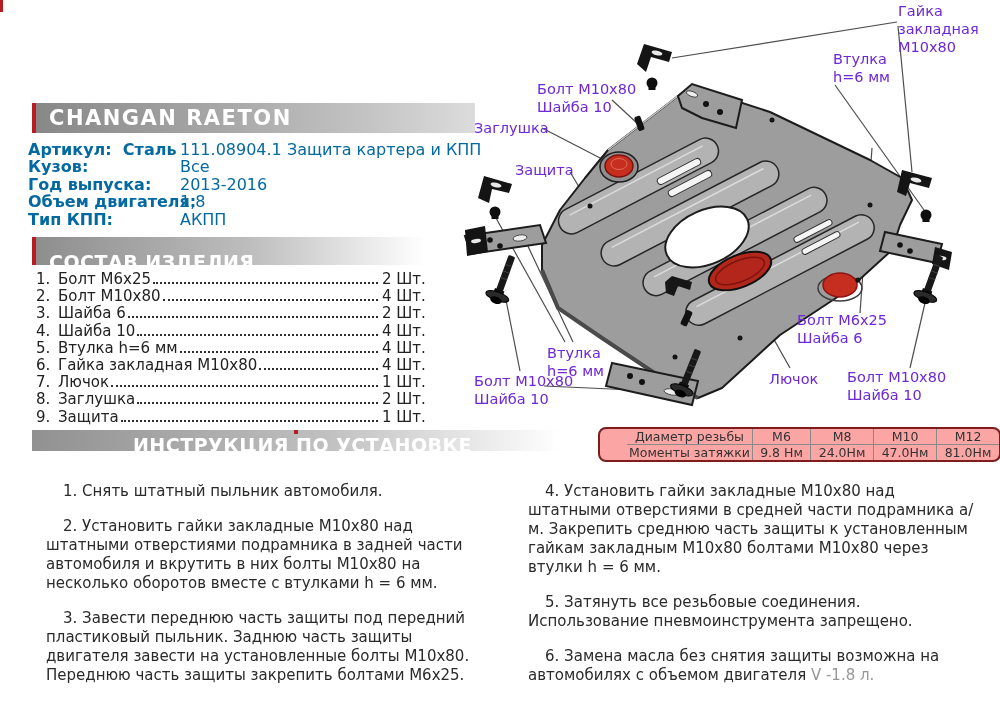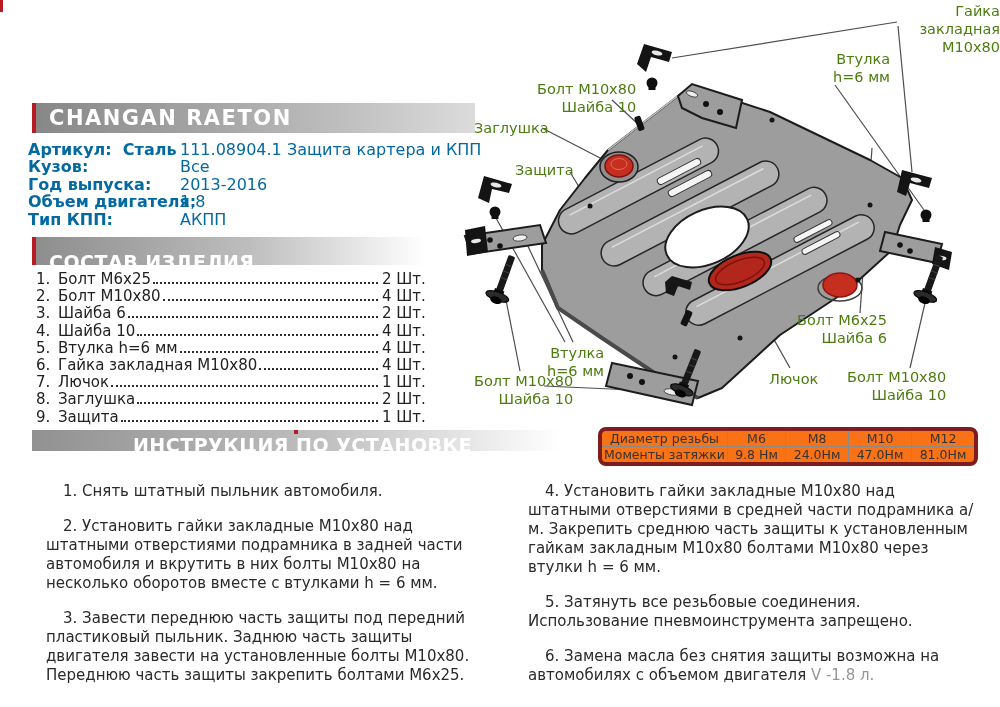--- a/index.html
+++ b/index.html
@@ -36,30 +36,30 @@
   .pqty{flex:0 0 46px;white-space:nowrap;}
 
   
   .col{position:absolute;font-size:15px;line-height:19px;color:#2a2a2a;}
   .col p{margin:16px;text-indent:17px;}
   .col-left{left:30px;top:466px;width:480px;}
   .col-right{left:512px;top:466px;width:484px;}
   .gray-tail{color:#979797;}
 
   
-  .torque{position:absolute;left:598px;top:427px;width:372px;border:4px solid #7f1d1d;
-          border-radius:8px;overflow:hidden;background:#f97316;}
+  .torque{position:absolute;left:598px;top:427px;width:372px;border:2px solid #7f1d1d;
+          border-radius:8px;overflow:hidden;background:#fca5a5;padding-left:27px;}
   .torque table{border-collapse:separate;border-spacing:0;width:100%;}
   .torque td{font-size:12.5px;color:#333;text-align:center;height:15px;line-height:15px;
              border-left:1.5px solid #8a8a8a;border-top:1.5px solid #8a8a8a;padding:0 2px;white-space:nowrap;}
   .torque td:first-child{border-left:none;width:116px;}
   .torque tr:first-child td{border-top:none;}
 
   
-  .dlabel{position:absolute;font-size:14.5px;line-height:18px;color:#4d7c0f;white-space:pre-line;text-align:right;}
+  .dlabel{position:absolute;font-size:14.5px;line-height:18px;color:#6d28d9;white-space:pre-line;}
 
   svg{position:absolute;left:440px;top:0;}
 </style>
 </head>
 <body>
 
 <div class="page">
   <div class="corner-mark"></div>
 
   <div class="bar bar-brand">

